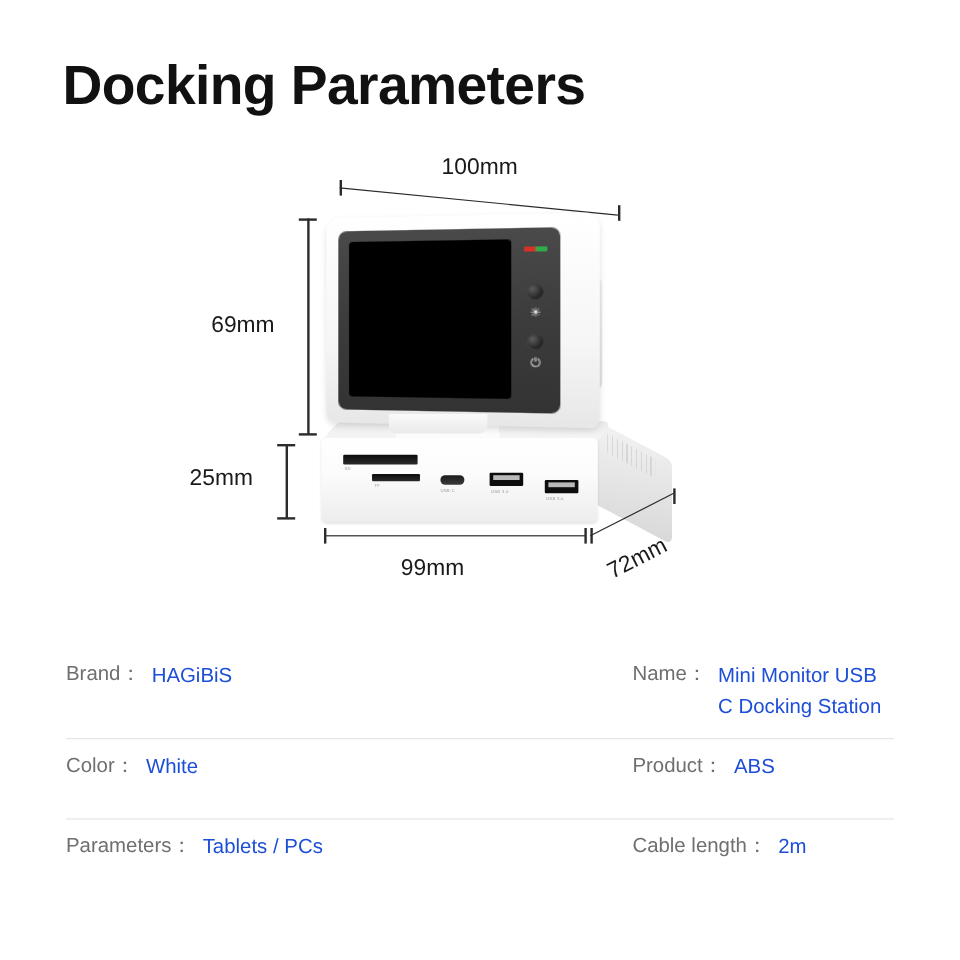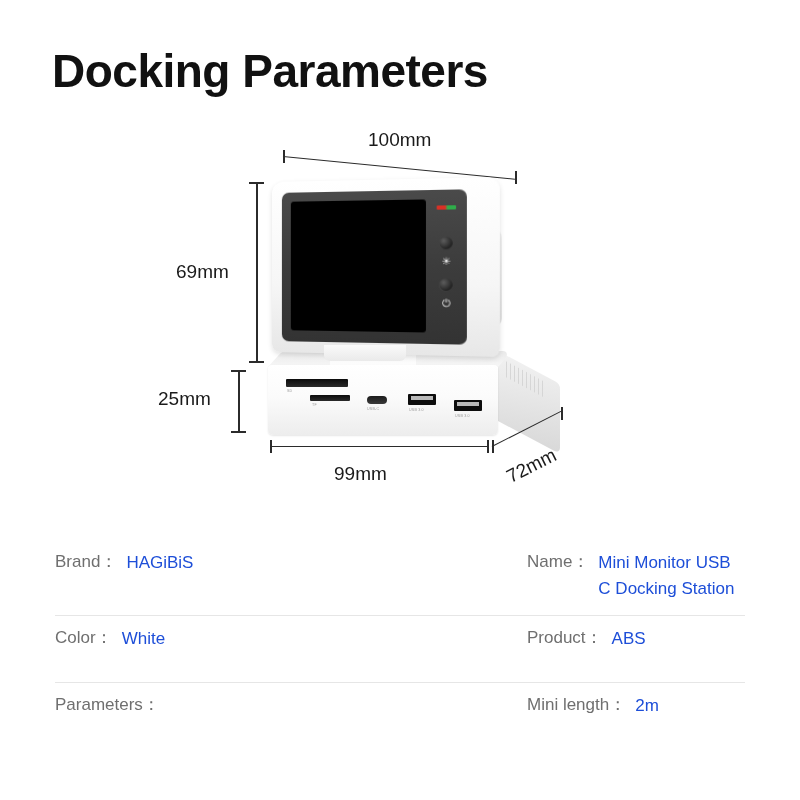--- a/index.html
+++ b/index.html
@@ -406,20 +406,21 @@
     </div>
     <div class="spec-cell spec-cell-right">
       <span class="spec-key">Product：</span>
       <span class="spec-val">ABS</span>
     </div>
   </div>
 
   <div class="spec-row">
     <div class="spec-cell spec-cell-left">
       <span class="spec-key">Parameters：</span>
+      <span class="spec-val">Tablets / PCs</span>
     </div>
     <div class="spec-cell spec-cell-right">
-      <span class="spec-key">Mini length：</span>
+      <span class="spec-key">Cable length：</span>
       <span class="spec-val">2m</span>
     </div>
   </div>
 
 </div>
 
 </body></html>

